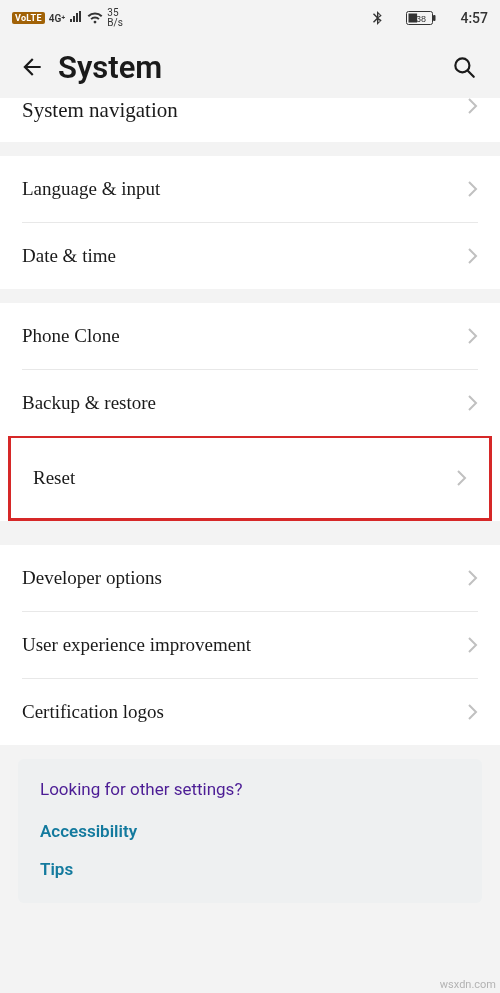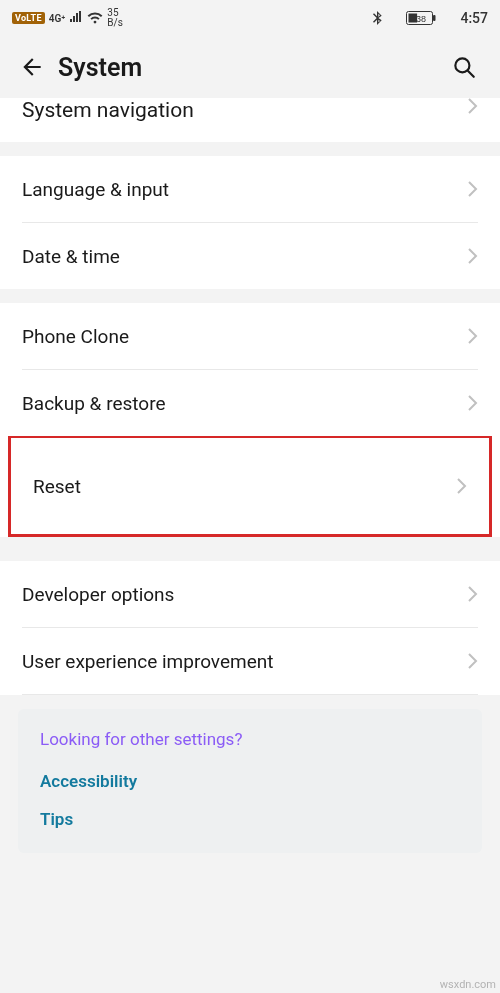--- a/index.html
+++ b/index.html
@@ -36,21 +36,21 @@
 
     
     .header {
       height: 62px;
       display: flex;
       align-items: center;
       padding: 0 14px 0 10px;
       background: #f3f3f3;
     }
     .back-btn { width:44px; height:44px; display:flex; align-items:center; justify-content:center; cursor:pointer; }
-    .title { font-size:25px; font-weight:600; flex:1; margin-left:4px; }
+    .title { font-size:31px; font-weight:600; flex:1; margin-left:4px; }
     .search-btn { width:44px; height:44px; display:flex; align-items:center; justify-content:center; cursor:pointer; }
 
     
     .list { }
     .section {
       background: #fff;
     }
     .gap {
       height: 14px;
       background: #f3f3f3;
@@ -63,41 +63,41 @@
       height: 66px;
       position: relative;
       cursor:pointer;
       background:#fff;
     }
     .row.cut-top { height: 44px; align-items:flex-start; padding-top:0; }
     .row.cut-top .row-label { font-size:21px; color:#1a1a1a; }
     .divider {
       height:1px; background:#e8e8e8; margin: 0 22px;
     }
-    .row-label { font-size:19px; color:#1a1a1a; }
+    .row-label { font-size:19px; color:#1a1a1a;font-family:Liberation Serif, serif; }
     .row-tail { display:flex; align-items:center; gap:8px; }
     .row-value { font-size:17px; color:#9a9a9a; }
     .chev { color:#c0c0c0; }
     .chev svg { display:block; }
 
     
     .highlight-box {
       border: 3px solid #d62828;
       margin: -1px 8px 0 8px;
     }
-    .highlight-box .row { height: 96px; }
+    .highlight-box .row { height: 80px; }
 
     
     .card {
       margin: 14px 18px 0 18px;
       background: #eef0f1;
       border-radius: 6px;
       padding: 20px 22px 18px 22px;
     }
-    .card-title { font-size:17px; color:#8b5cf6; margin-bottom:16px; }
+    .card-title { font-size:17px; color:#4c1d95; margin-bottom:16px; }
     .card-link { font-size:17px; font-weight:600; color:#137a9e; margin-top:6px; padding:6px 0; cursor:pointer; }
 
     
     .wm { position:absolute; right:4px; bottom:2px; font-size:11px; color:#b3b3b3; }
   </style>
 </head>
 <body>
 
 <div class="status-bar">
   <div class="status-left">
@@ -251,20 +251,30 @@
       <span class="row-label">User experience improvement</span>
       <span class="row-tail">
           <span class="chev">
             <svg width="10" height="16" viewBox="0 0 10 16">
               <path d="M1 1l7 7-7 7" fill="none" stroke="#c0c0c0" stroke-width="2"></path>
             </svg>
           </span>
         </span>
     </div>
     <div class="divider"></div>
+    <div class="row">
+      <span class="row-label">Certification logos</span>
+      <span class="row-tail">
+          <span class="chev">
+            <svg width="10" height="16" viewBox="0 0 10 16">
+              <path d="M1 1l7 7-7 7" fill="none" stroke="#c0c0c0" stroke-width="2"></path>
+            </svg>
+          </span>
+        </span>
+    </div>
   </div>
 
   <div class="card">
     <div class="card-title">Looking for other settings?</div>
     <div class="card-link">Accessibility</div>
     <div class="card-link">Tips</div>
   </div>
 
 </div>
 

